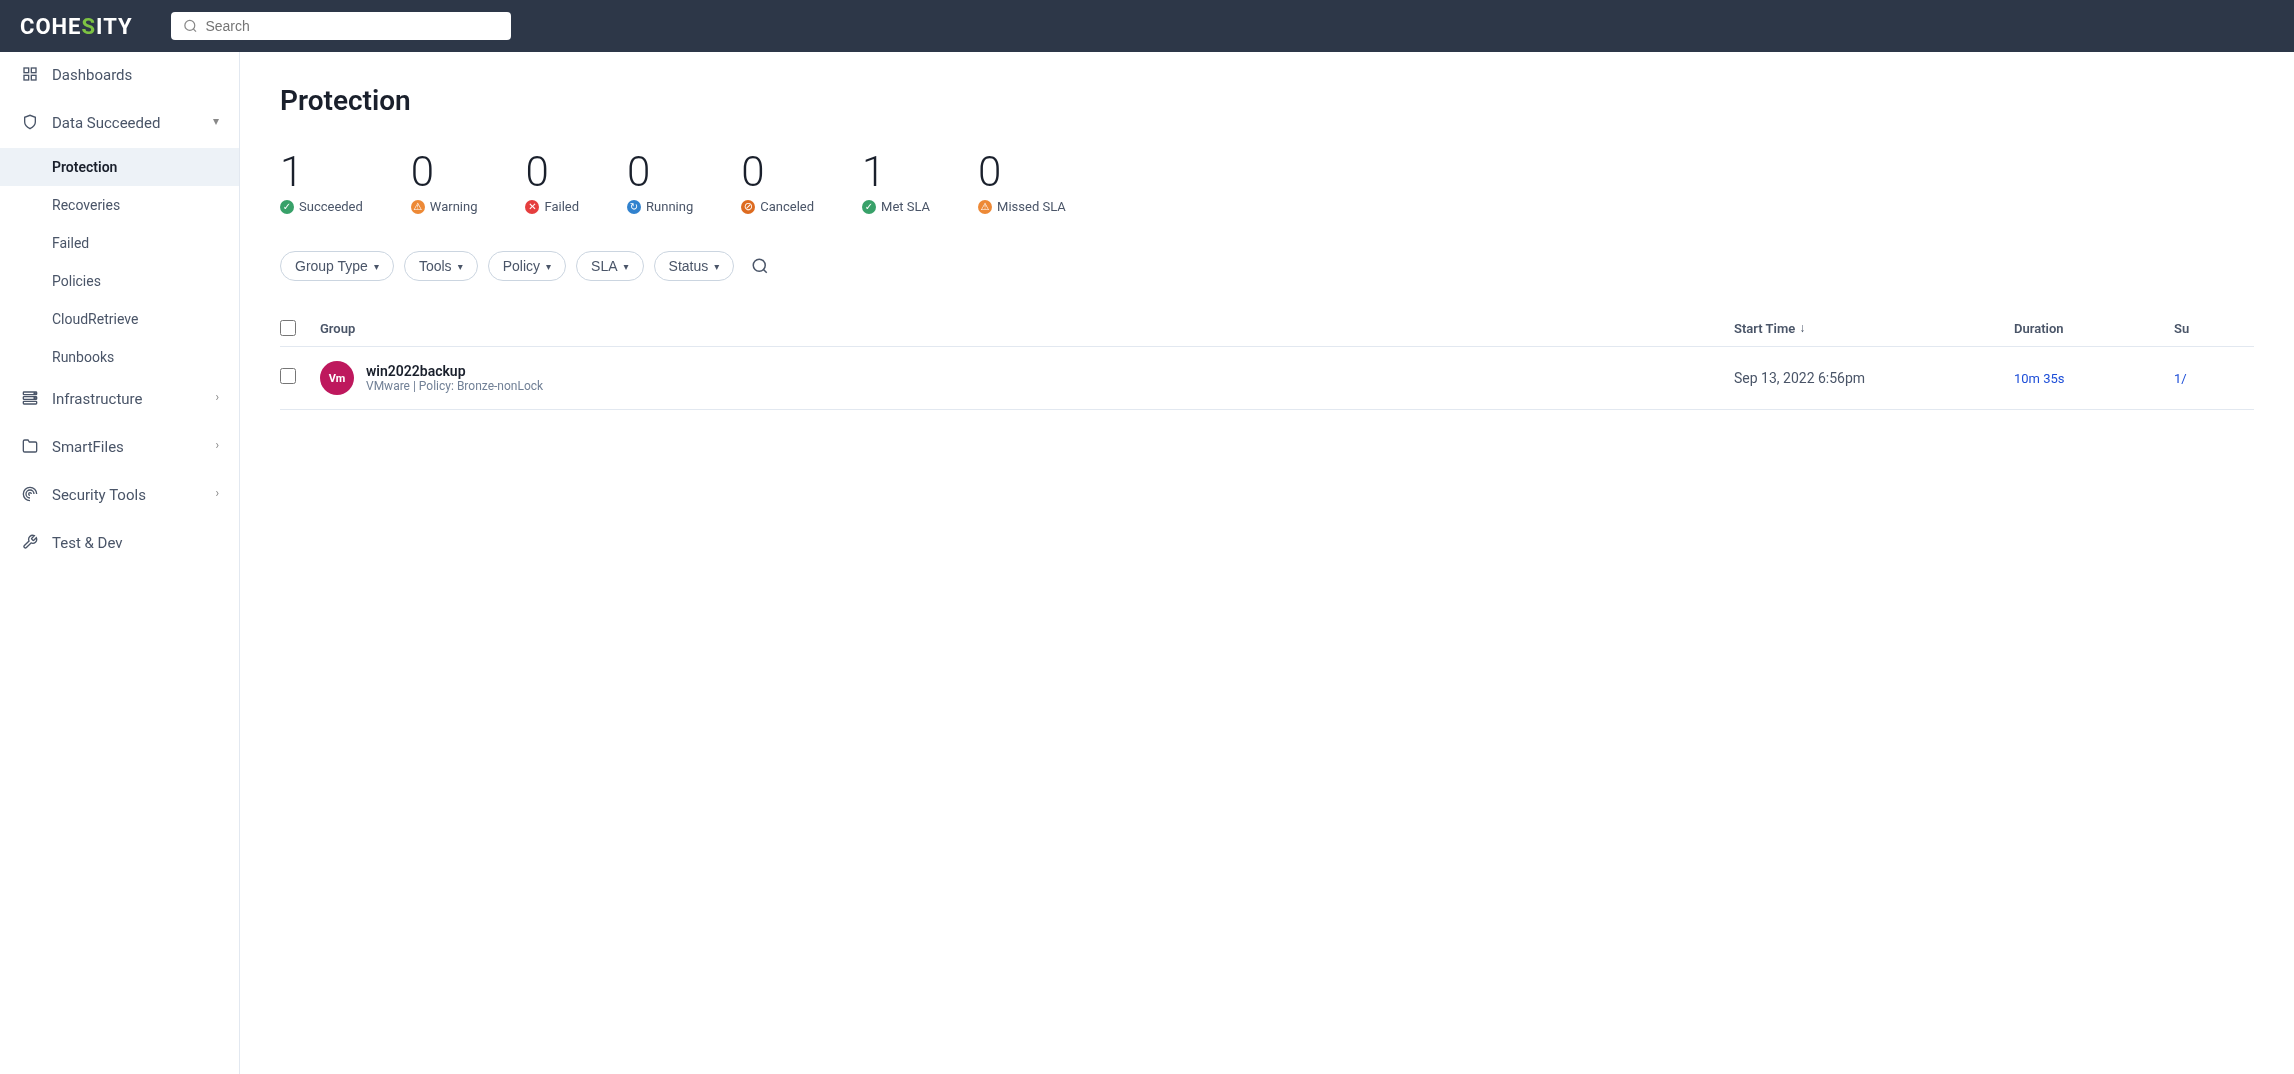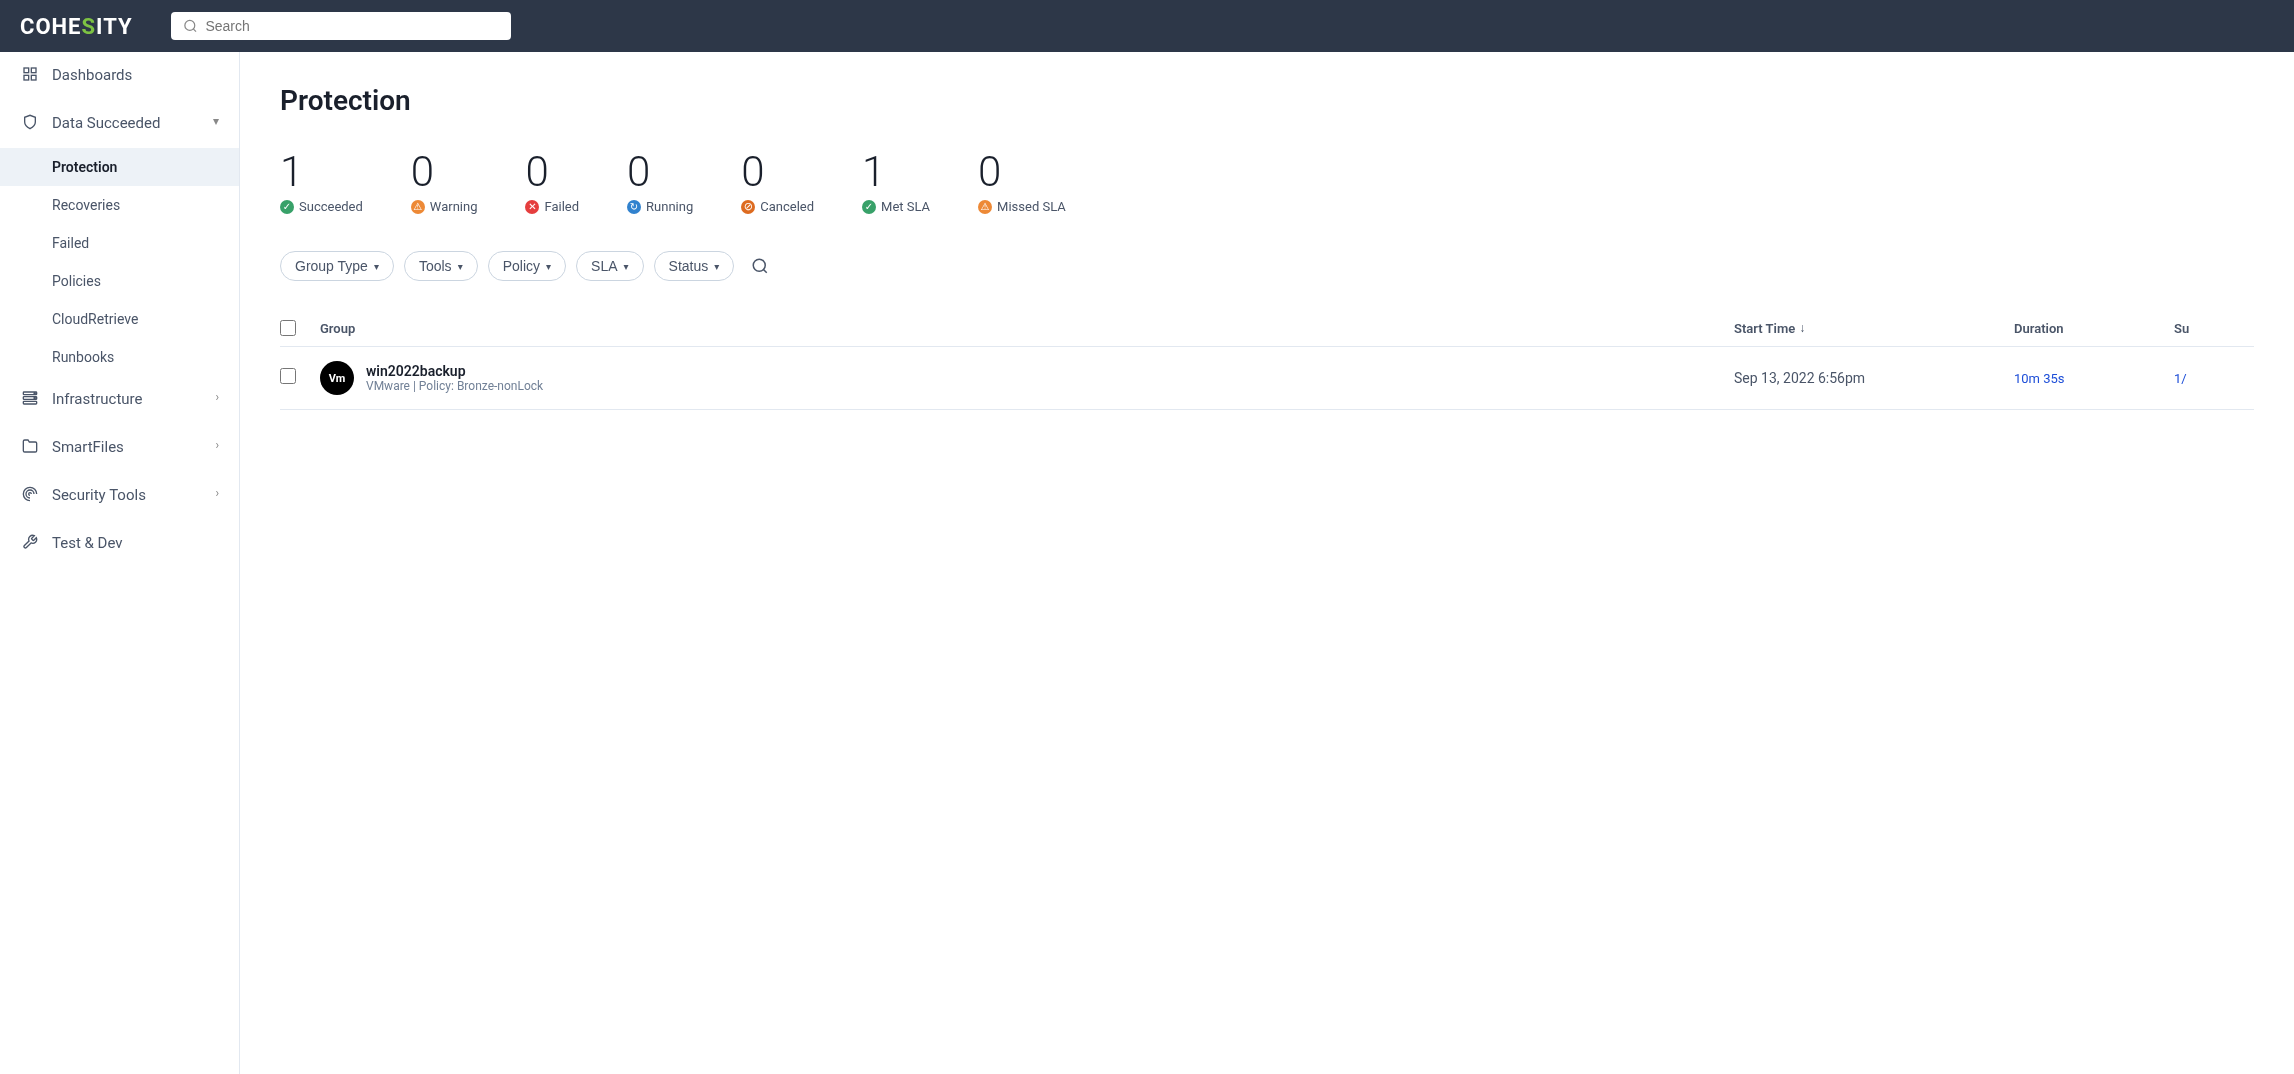--- a/index.html
+++ b/index.html
@@ -470,21 +470,21 @@
         <div class="table-header-cell">
           <span>Su</span>
         </div>
       </div>
 
       <div class="table-row">
         <div>
           <input type="checkbox" class="checkbox" style="">
         </div>
         <div class="group-cell">
-          <div class="vm-avatar" style="background: #000000;">
+          <div class="vm-avatar" style="background: #be185d;">
             <span>Vm</span>
           </div>
           <div>
             <div class="group-name">win2022backup</div>
             <div class="group-meta">VMware | Policy: Bronze-nonLock</div>
           </div>
         </div>
         <div class="cell-text">Sep 13, 2022 6:56pm</div>
         <div class="cell-text-small">10m 35s</div>
         <div class="cell-text-small">1/</div>

